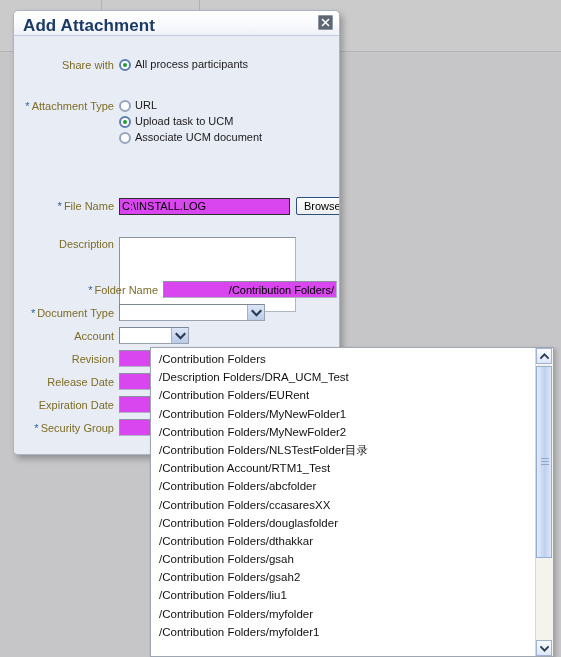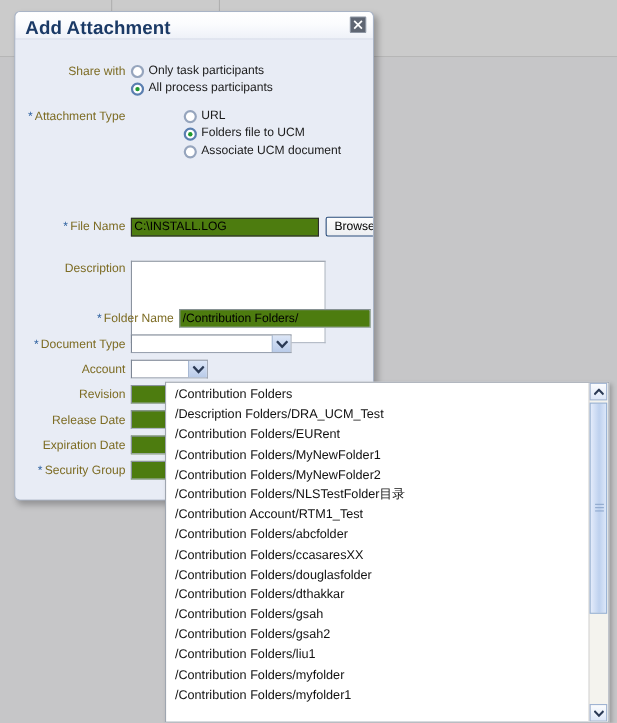--- a/index.html
+++ b/index.html
@@ -142,21 +142,21 @@
     position: absolute;
     left: 2px; top: 2px;
     width: 4px; height: 4px;
     border-radius: 50%;
     background: #1f9a2f;
   }
   .radio-label { color: #1b1b1b; font-size: 11px; }
 
   
   .tinput {
-    background: #4d7c0f;
+    background: #d946ef;
     border: 1px solid #9aa2b0;
     border-top-color: #6f7783;
     border-left-color: #6f7783;
     height: 17px;
     box-sizing: border-box;
     font-family: "Liberation Sans", sans-serif;
     font-size: 11px;
     color: #000;
     padding: 1px 2px;
     outline: none;
@@ -326,42 +326,38 @@
       </svg>
     </button>
   </div>
 
   <div id="dialog-body">
 
     <div class="row" style="left:0; top:22px;">
       <div class="lbl">Share with</div>
       <div class="radio-group">
         <label class="radio-line">
-          <span class="radio-dot"></span>
-          <span class="radio-label">Only task participants</span>
-        </label>
-        <label class="radio-line">
           <span class="radio-dot on"></span>
           <span class="radio-label">All process participants</span>
         </label>
       </div>
     </div>
 
-    <div class="row" style="left:0; top:63px;gap:48px;">
+    <div class="row" style="left:0; top:63px;">
       <div class="lbl">
         <span class="req">*</span><span>Attachment Type</span>
       </div>
       <div class="radio-group">
         <label class="radio-line">
           <span class="radio-dot"></span>
           <span class="radio-label">URL</span>
         </label>
         <label class="radio-line">
           <span class="radio-dot on"></span>
-          <span class="radio-label">Folders file to UCM</span>
+          <span class="radio-label">Upload task to UCM</span>
         </label>
         <label class="radio-line">
           <span class="radio-dot"></span>
           <span class="radio-label">Associate UCM document</span>
         </label>
       </div>
     </div>
 
     <div class="row" style="left:0; top:130px; align-items:center;margin-top:31px;">
       <div class="lbl">
@@ -373,21 +369,21 @@
 
     <div class="row" style="left:0; top:153px;margin-top:48px;">
       <div class="lbl">Description</div>
       <textarea id="description-input" placeholder="" style=""></textarea>
     </div>
 
     <div class="row" style="left:0; top:245px; align-items:center;padding-left:44px;">
       <div class="lbl">
         <span class="req">*</span><span>Folder Name</span>
       </div>
-      <input class="tinput plain" style="width: 174px;" type="text" value="/Contribution Folders/">
+      <input class="tinput plain" style="width: 174px; text-align: right;" type="text" value="/Contribution Folders/">
     </div>
 
     <div class="row" style="left:0; top:268px; align-items:center;">
       <div class="lbl">
         <span class="req">*</span><span>Document Type</span>
       </div>
       <div class="combo" style="width:146px;">
         <span class="combo-value"></span>
         <span class="combo-arrow">
           <svg width="11" height="8" viewBox="0 0 11 8">

